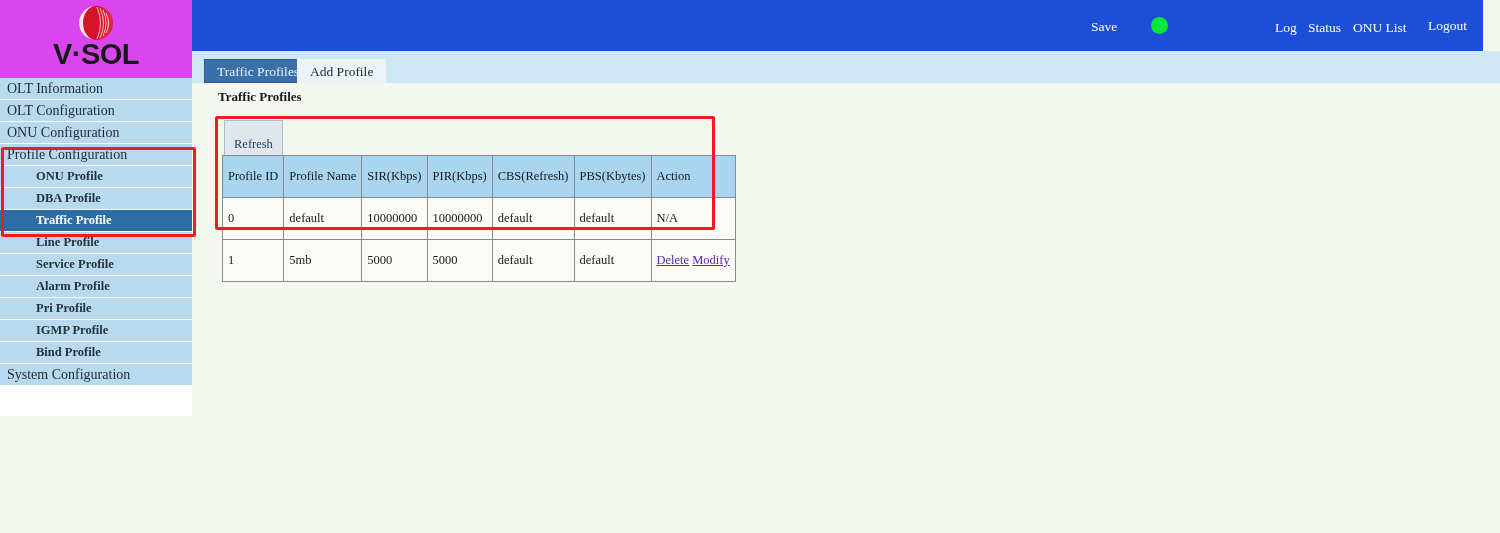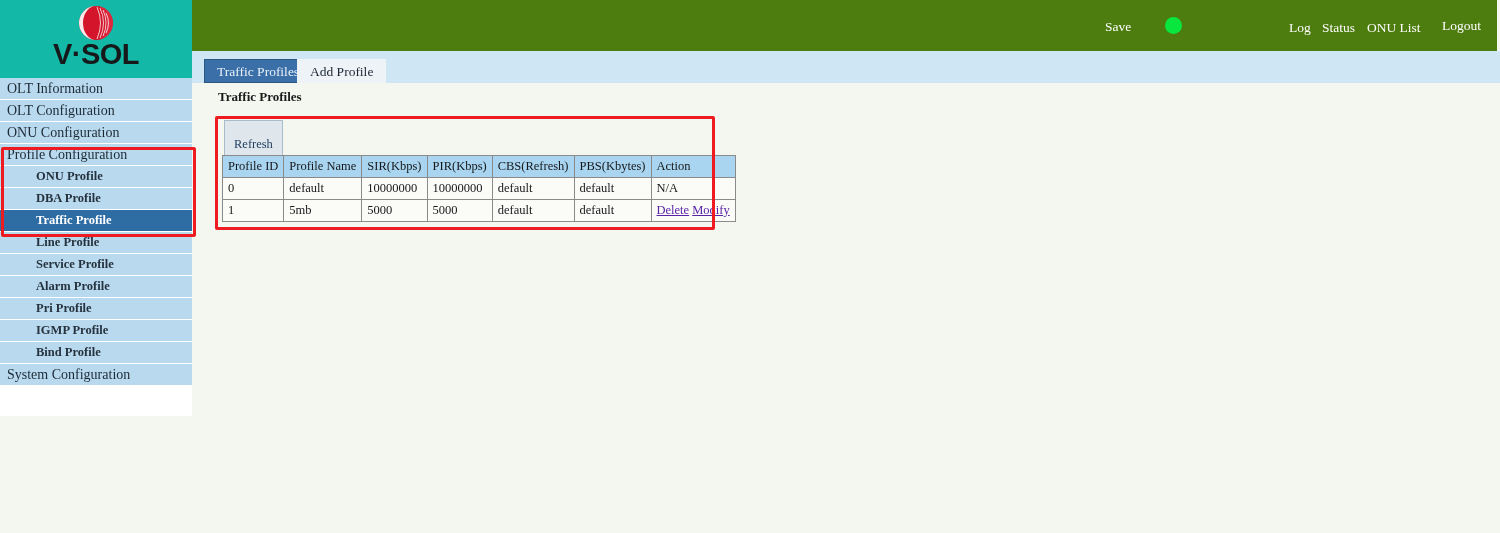--- a/index.html
+++ b/index.html
@@ -51,21 +51,21 @@
   
   .sidebar {
     position: absolute;
     left: 0; top: 0;
     width: 192px; height: 416px;
     background: #ffffff;
     z-index: 5;
   }
   .logo-box {
     width: 192px; height: 78px;
-    background: #14b8a6;
+    background: #d946ef;
     position: relative;
   }
   .logo-mark {
     position: absolute;
     left: 74px; top: 3px;
     width: 44px; height: 40px;
   }
   .logo-text {
     position: absolute;
     left: 0; top: 38px;
@@ -111,23 +111,23 @@
     width: 195px; height: 90px;
     border: 3px solid #ee1c20;
     border-radius: 2px;
     z-index: 9;
     pointer-events: none;
   }
 
   
   .topbar {
     position: absolute;
-    left: 189px; top: 0;
+    left: 175px; top: 0;
     width: 1308px; height: 51px;
-    background: #4d7c0f;
+    background: #1d4ed8;
     z-index: 4;
   }
   .topbar .link {
     position: absolute;
     color: #ffffff;
     font-family: "Liberation Serif", serif;
     font-size: 13.5px;
     cursor: pointer;
     white-space: nowrap;
   }
@@ -227,21 +227,21 @@
     margin-top: 0px;
     background: #fbfbf7;
     border: 1px solid #6d6d6d;
     table-layout: fixed;
   }
   table.grid th, table.grid td {
     border: 1px solid #8a8a8a;
     font-family: "Liberation Serif", serif;
     font-size: 12.5px;
     color: #16181a;
-    padding: 3px 5px;
+    padding: 13px 5px;
     text-align: left;
     height: 19px;
     white-space: nowrap;
     overflow: hidden;
   }
   table.grid th {
     background: #a9d5f0;
     font-weight: normal;
   }
   table.grid td { background: #fbfbf7; }

